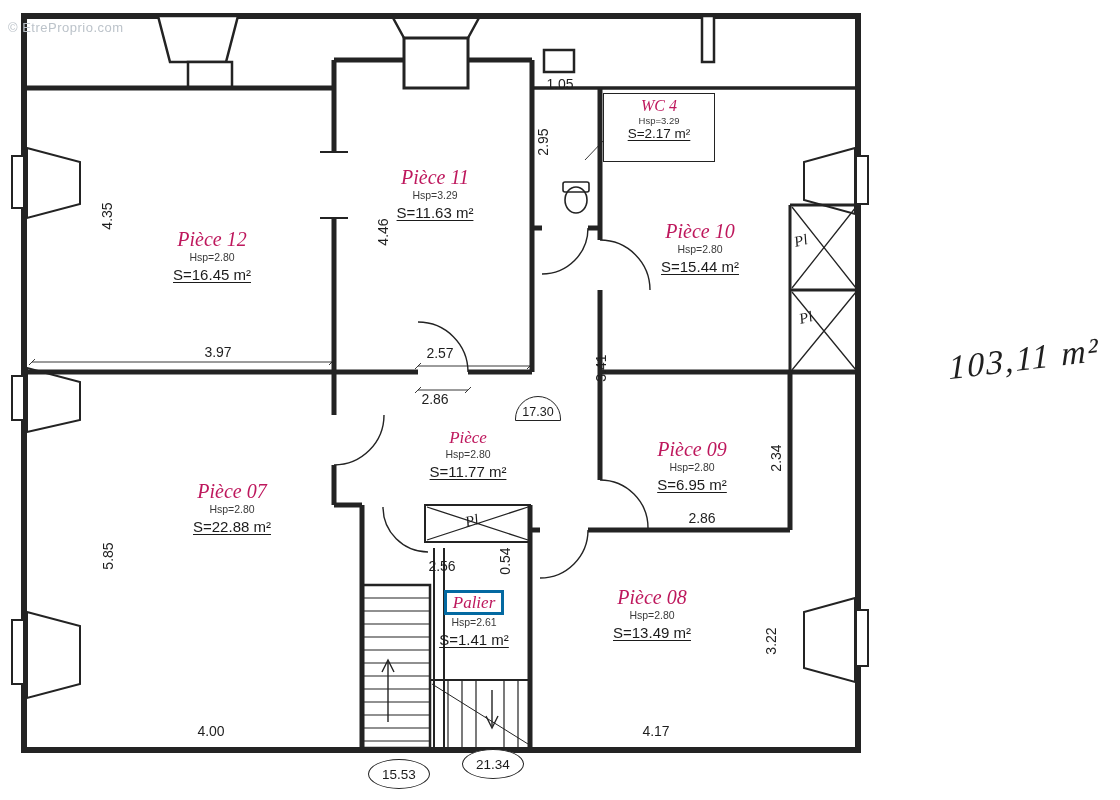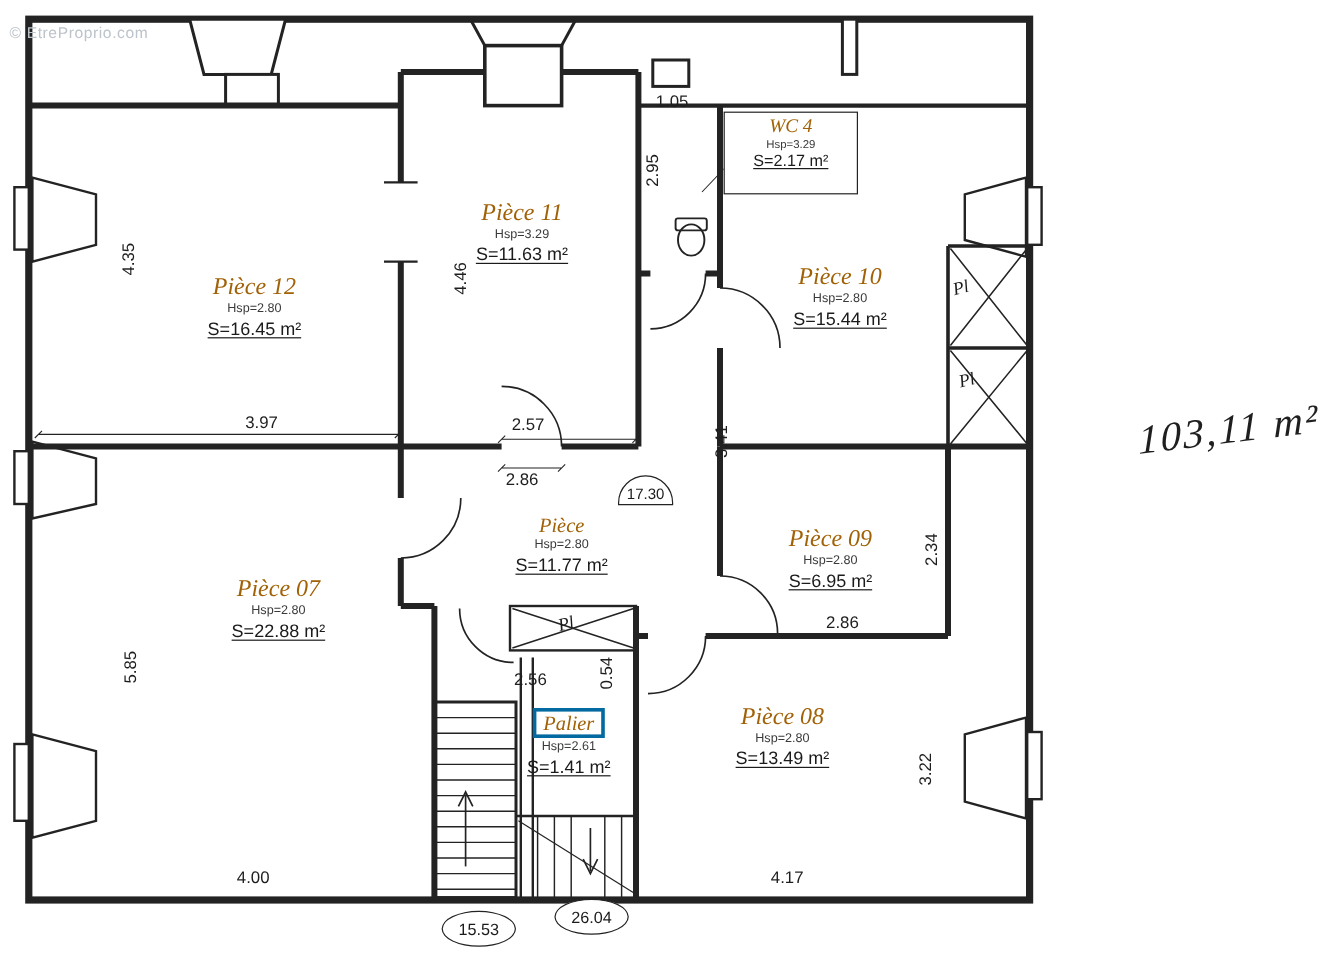--- a/index.html
+++ b/index.html
@@ -1,21 +1,21 @@
 <!DOCTYPE html>
 <html><head>
 <meta charset="utf-8">
 <style>
   html,body{margin:0;padding:0;background:#ffffff;}
   .canvas{position:relative;width:1120px;height:800px;background:#ffffff;overflow:hidden;
           font-family:"Liberation Sans",sans-serif;color:#1b1b1b;}
   .plan{position:absolute;left:0;top:0;}
   .watermark{position:absolute;left:8px;top:20px;font-size:13px;color:#bcc3ca;letter-spacing:.5px;}
   .room{position:absolute;text-align:center;line-height:1.12;}
-  .rname{font-family:"Liberation Serif",serif;font-style:italic;font-size:20px;color:#a16207;}
+  .rname{font-family:"Liberation Serif",serif;font-style:italic;font-size:20px;color:#be185d;}
   .rname.sm{font-size:17px;}
   .rname.boxed{display:inline-block;border:3px solid #0369a1;padding:0 6px;}
   .rhsp{font-size:10.5px;color:#3a3a3a;margin-top:2px;}
   .rarea{font-size:15px;margin-top:3px;text-decoration:underline;text-underline-offset:2px;}
   .wcbox{position:absolute;border:1.6px solid #232323;background:#fff;text-align:center;
          padding-top:3px;line-height:1.1;z-index:3;}
   .wcbox .rname{font-size:16px;}
   .wcbox .rhsp{font-size:9.5px;margin-top:1px;}
   .wcbox .rarea{font-size:13.5px;margin-top:1px;}
   .dim{position:absolute;font-size:14px;color:#1e1e1e;white-space:nowrap;
@@ -214,18 +214,18 @@
   <span class="pl" style="left:806px;top:318px;">Pl</span>
   <span class="pl" style="left:472px;top:521px;">Pl</span>
 
   <div class="dome" style="left:515px;top:396px;">
     <span>17.30</span>
   </div>
   <div class="oval" style="left:368px;top:759px;width:60px;height:28px;">
     <span>15.53</span>
   </div>
   <div class="oval" style="left:462px;top:749px;width:60px;height:28px;">
-    <span>26.04</span>
+    <span>21.34</span>
   </div>
 
   <div class="handwritten">103,11 m²</div>
 
 </div>
 
 </body></html>

